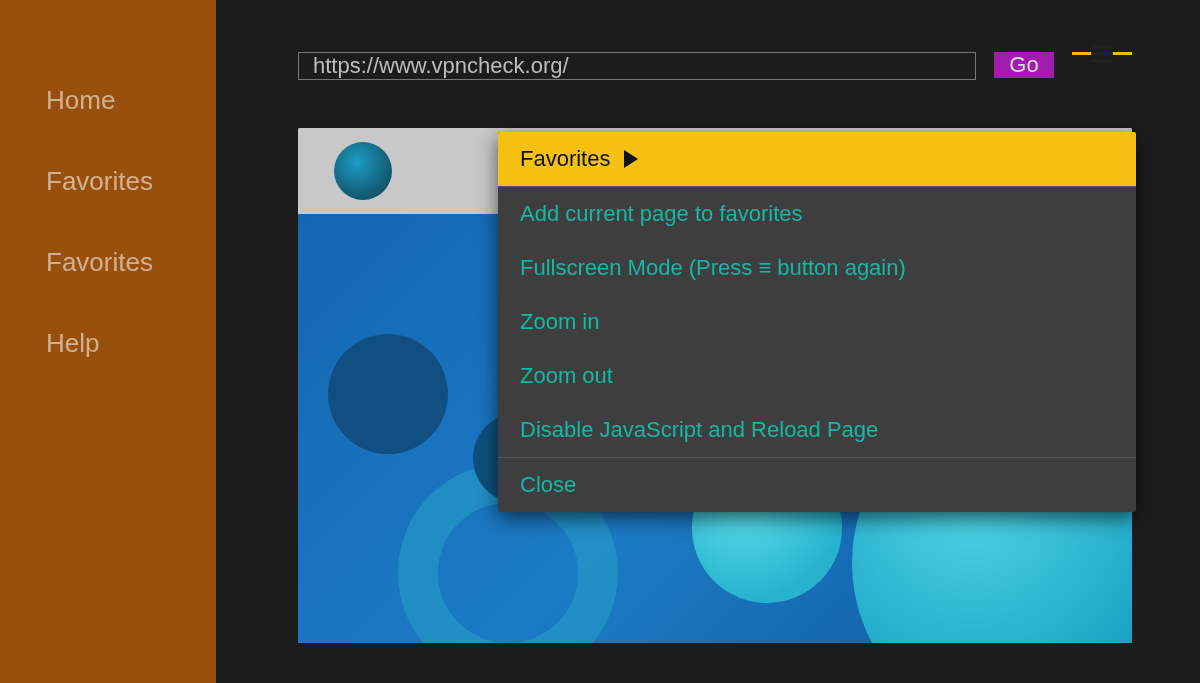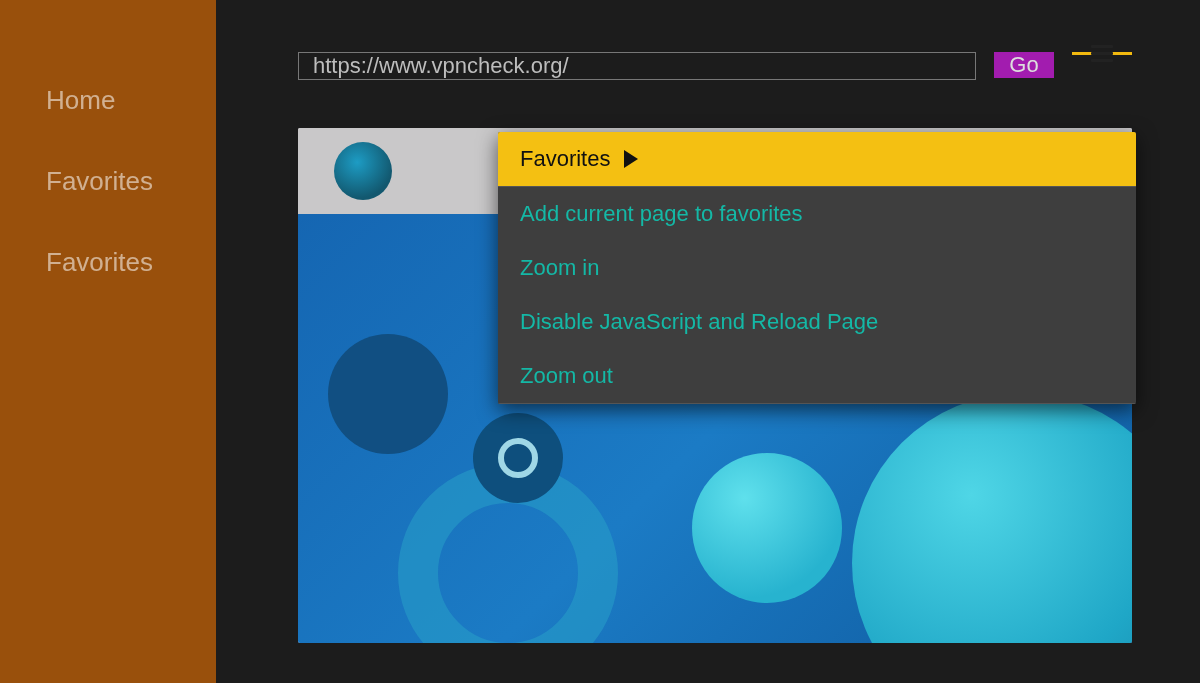--- a/index.html
+++ b/index.html
@@ -188,20 +188,21 @@
     background: #555;
   }
 </style>
 </head>
 <body>
 
 <nav class="sidebar">
   <div class="sidebar-item">Home</div>
   <div class="sidebar-item">Favorites</div>
   <div class="sidebar-item">Favorites</div>
+  <div class="sidebar-item">Help</div>
 </nav>
 
 <main class="main">
 
   <div class="addr-row">
     <input class="url-input" type="text" value="https://www.vpncheck.org/" style="">
     <button class="go-btn">Go</button>
     <button class="menu-btn">
       <span class="hamburger"></span>
     </button>
@@ -230,24 +231,30 @@
   <div class="context-menu">
     <div class="context-item highlight">
       <span>Favorites</span>
       <span class="arrow"></span>
     </div>
     <div class="context-sep"></div>
     <div class="context-item">
       <span>Add current page to favorites</span>
     </div>
     <div class="context-item">
+      <span>Fullscreen Mode (Press ≡ button again)</span>
+    </div>
+    <div class="context-item">
       <span>Zoom in</span>
     </div>
     <div class="context-item">
+      <span>Zoom out</span>
+    </div>
+    <div class="context-item">
       <span>Disable JavaScript and Reload Page</span>
     </div>
-    <div class="context-item">
-      <span>Zoom out</span>
-    </div>
     <div class="context-sep"></div>
+    <div class="context-item">
+      <span>Close</span>
+    </div>
   </div>
 
 </main>
 
 </body></html>

